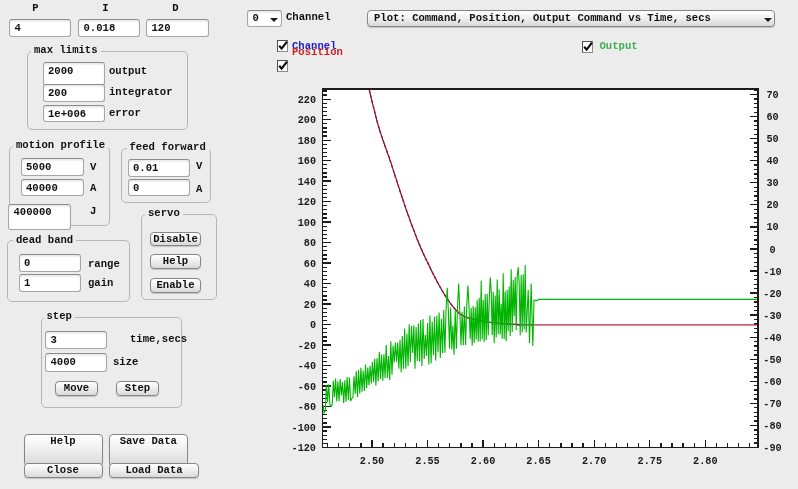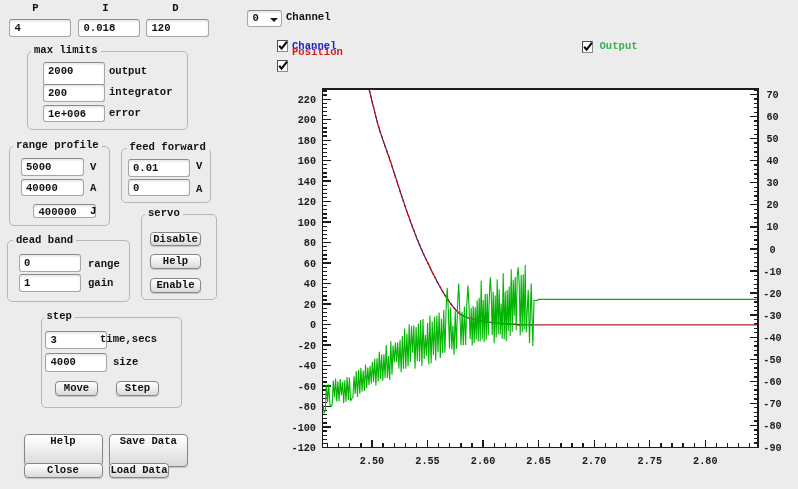--- a/index.html
+++ b/index.html
@@ -309,33 +309,34 @@
         <polyline points="2.2,5.8 4.6,8.6 10,1.6" fill="none" stroke="#0a0a0a" stroke-width="2.1"></polyline>
       </svg>
     </div>
 <div class="t" style="left:292px;top:47px;color:#cf2121">Position</div>
 <div class="cb" style="left:581.5px;top:41px">
       <svg width="12" height="12" viewBox="0 0 12 12">
         <polyline points="2.2,5.8 4.6,8.6 10,1.6" fill="none" stroke="#0a0a0a" stroke-width="2.1"></polyline>
       </svg>
     </div>
 <div class="t" style="left:599.5px;top:41px;color:#3cb054">Output</div>
+<div class="btn dd" style="left:367px;top:10px;width:408px;height:17px;line-height:15.5px"><span class="tx">Plot: Command, Position, Output Command vs Time, secs</span><span class="arr" style="right:2px;top:6.5px"></span></div>
 <div class="grp" style="left:27px;top:50.5px;width:161px;height:79px"></div>
     <div class="glab" style="left:31px;top:45px"><span class="tx">max limits</span></div>
 <div class="in" style="left:42.5px;top:61.5px;width:62px;height:24px;line-height:17px"><span class="tx">2000</span></div>
 <div class="in" style="left:42.5px;top:83.5px;width:62px;height:18px;line-height:17px"><span class="tx">200</span></div>
 <div class="in" style="left:42.5px;top:104.5px;width:62px;height:17.5px;line-height:16.5px"><span class="tx">1e+006</span></div>
 <div class="t" style="left:109px;top:65.5px;color:#111">output</div>
 <div class="t" style="left:109px;top:86.8px;color:#111">integrator</div>
 <div class="t" style="left:109px;top:107.5px;color:#111">error</div>
 <div class="grp" style="left:8.5px;top:145.5px;width:101.5px;height:80px"></div>
-    <div class="glab" style="left:13px;top:140px"><span class="tx">range profile</span></div>
+    <div class="glab" style="left:13px;top:140px"><span class="tx">motion profile</span></div>
 <div class="in" style="left:20.5px;top:157.5px;width:63px;height:18px;line-height:17px"><span class="tx">5000</span></div>
 <div class="in" style="left:20.5px;top:178.5px;width:63px;height:17.5px;line-height:16.5px"><span class="tx">40000</span></div>
-<div class="in" style="left:33px;top:203.5px;width:63px;height:14px;line-height:15.5px"><span class="tx">400000</span></div>
+<div class="in" style="left:8px;top:203.5px;width:63px;height:26px;line-height:15.5px"><span class="tx">400000</span></div>
 <div class="t" style="left:90px;top:162.1px;color:#111">V</div>
 <div class="t" style="left:90px;top:183.3px;color:#111">A</div>
 <div class="t" style="left:90px;top:206.3px;color:#111">J</div>
 <div class="grp" style="left:120.5px;top:147.5px;width:90.5px;height:55.5px"></div>
     <div class="glab" style="left:126.5px;top:142px"><span class="tx">feed forward</span></div>
 <div class="in" style="left:127.5px;top:158.5px;width:62px;height:18.5px;line-height:17.5px"><span class="tx">0.01</span></div>
 <div class="in" style="left:127.5px;top:178.5px;width:62px;height:17.5px;line-height:16.5px"><span class="tx">0</span></div>
 <div class="t" style="left:196px;top:161px;color:#111">V</div>
 <div class="t" style="left:196px;top:184px;color:#111">A</div>
 <div class="grp" style="left:141px;top:213.5px;width:76px;height:86.5px"></div>
@@ -346,21 +347,21 @@
 <div class="grp" style="left:7px;top:240px;width:123px;height:61.5px"></div>
     <div class="glab" style="left:13px;top:234.5px"><span class="tx">dead band</span></div>
 <div class="in" style="left:18.5px;top:253.5px;width:62px;height:18.5px;line-height:17.5px"><span class="tx">0</span></div>
 <div class="in" style="left:18.5px;top:273.5px;width:62px;height:18.5px;line-height:17.5px"><span class="tx">1</span></div>
 <div class="t" style="left:88px;top:258.5px;color:#111">range</div>
 <div class="t" style="left:88px;top:278px;color:#111">gain</div>
 <div class="grp" style="left:41px;top:316.5px;width:140.5px;height:91.5px"></div>
     <div class="glab" style="left:43.5px;top:311px"><span class="tx">step</span></div>
 <div class="in" style="left:45px;top:330.5px;width:62px;height:18px;line-height:17px"><span class="tx">3</span></div>
 <div class="in" style="left:45px;top:353px;width:62px;height:18.5px;line-height:17.5px"><span class="tx">4000</span></div>
-<div class="t" style="left:100px;top:334px;color:#111">time,secs</div>
+<div class="t" style="left:130px;top:334px;color:#111">time,secs</div>
 <div class="t" style="left:113px;top:356.5px;color:#111">size</div>
 <div class="btn" style="left:55px;top:380.5px;width:43px;height:15px;line-height:13px"><span class="tx">Move</span></div>
 <div class="btn" style="left:116px;top:380.5px;width:43px;height:15px;line-height:13px"><span class="tx">Step</span></div>
 <div class="btn" style="left:23.5px;top:434px;width:79px;height:32px;line-height:13px"><span class="tx">Help</span></div>
 <div class="btn" style="left:109px;top:434px;width:78.5px;height:33px;line-height:13px"><span class="tx">Save Data</span></div>
 <div class="btn" style="left:23.5px;top:462.5px;width:79px;height:15.5px;line-height:13.5px"><span class="tx">Close</span></div>
-<div class="btn" style="left:109px;top:462.5px;width:60px;height:15.5px;line-height:13.5px"><span class="tx">Load Data</span></div>
+<div class="btn" style="left:109px;top:462.5px;width:90px;height:15.5px;line-height:13.5px"><span class="tx">Load Data</span></div>
 </div>
 
 </body></html>

